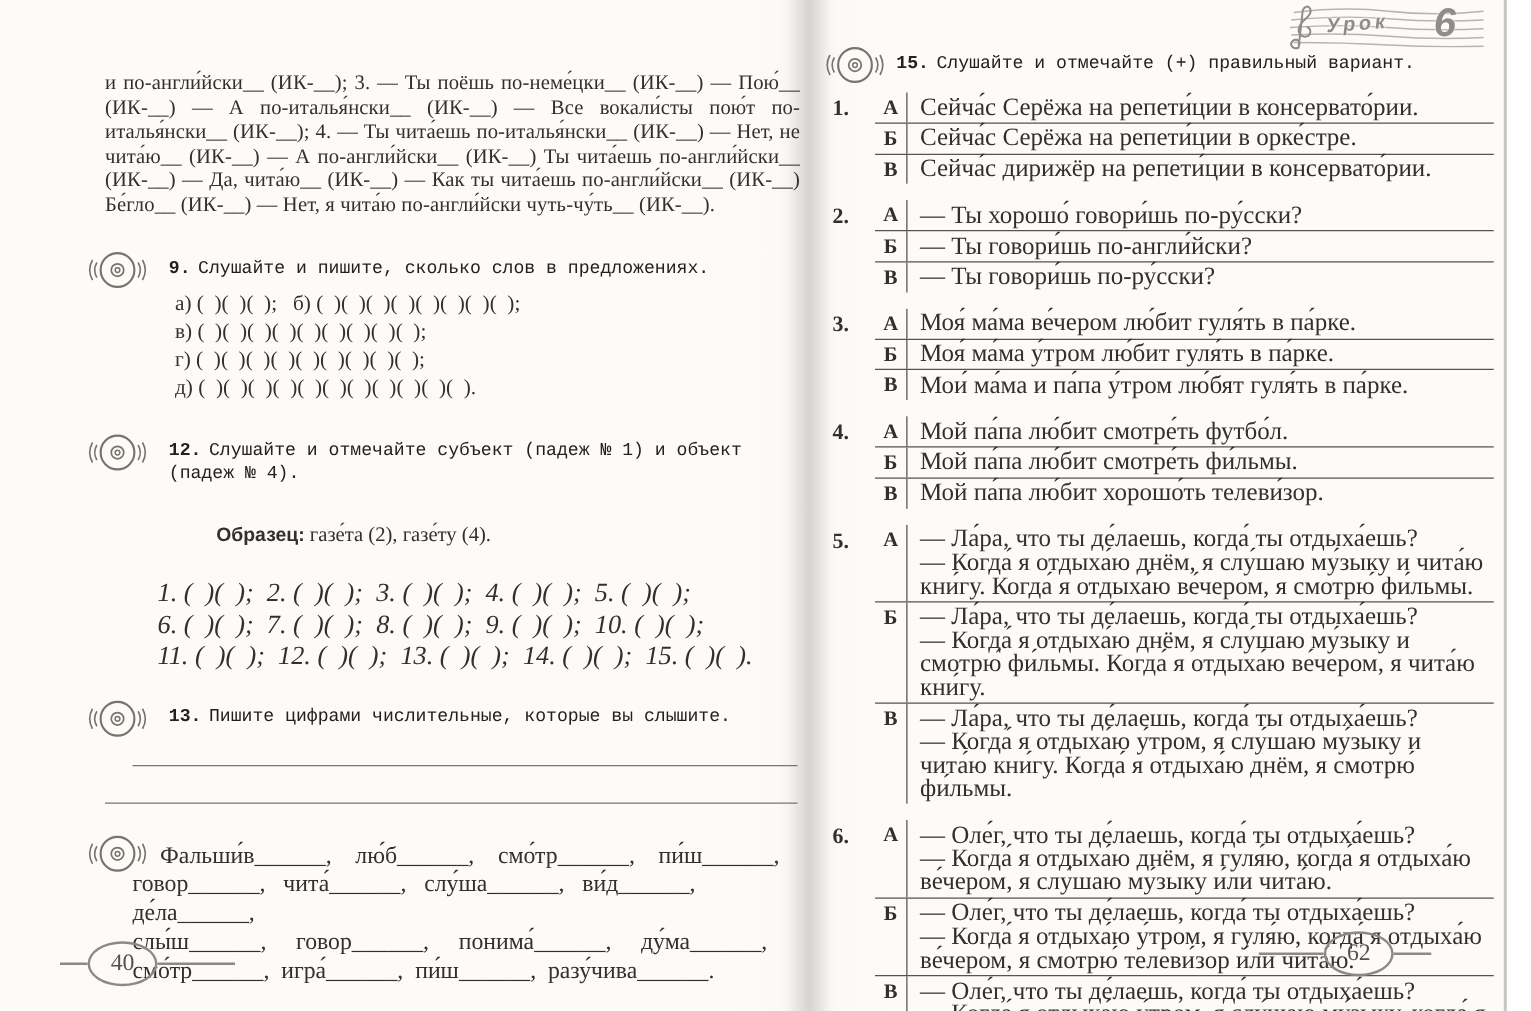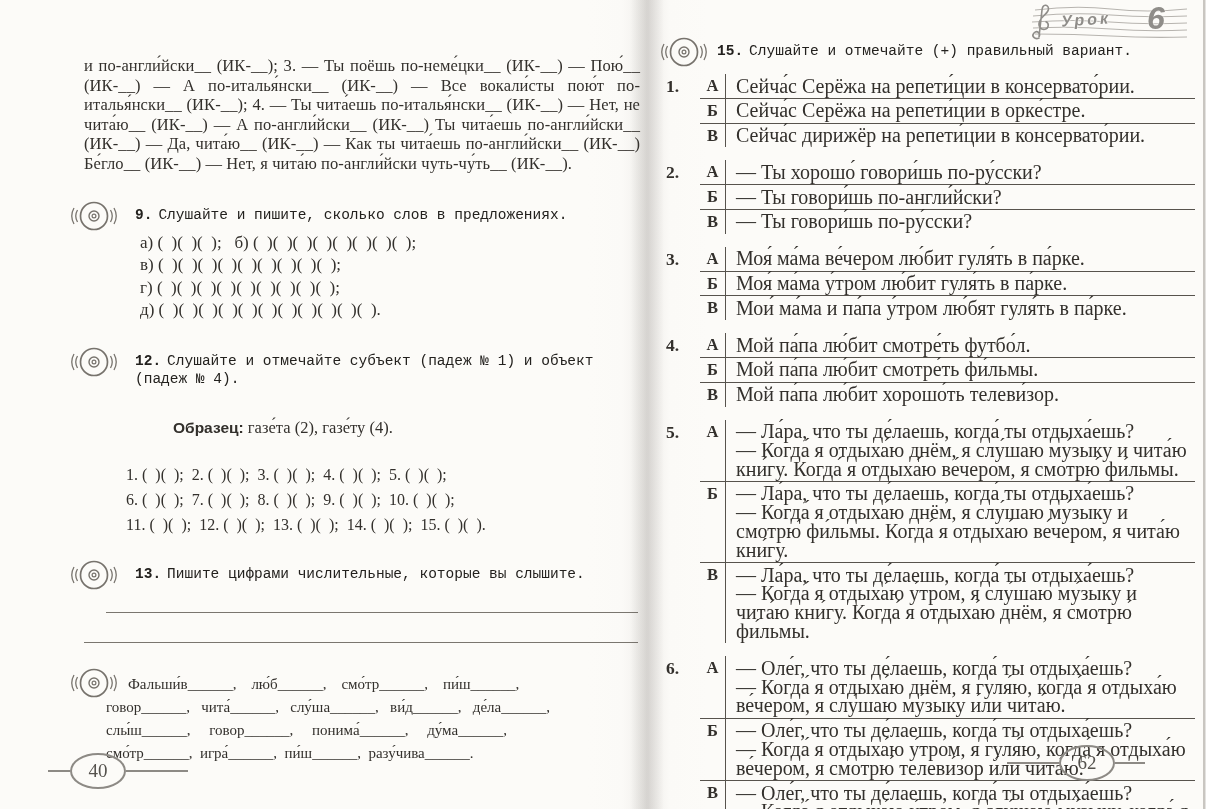--- a/index.html
+++ b/index.html
@@ -40,25 +40,25 @@
   
   .intro {
     width:556px; font-size:16.5px; line-height:19.6px; text-align:justify;
     letter-spacing:0.1px;
   }
   .paren-row { white-space:pre-wrap; font-size:17px; line-height:22.5px; }
   .ex11-rows { margin:8px 0 0 56px; }
   .ex12-sample { margin:10px 0 0 42px; font-size:16.5px; white-space:pre-wrap; }
   .ex12-sample .bold { font-weight:bold; font-family:"Liberation Sans","DejaVu Sans",sans-serif; font-size:15.5px;margin-left:14px; }
   .ex12-rows { margin:4px 0 0 42px; }
-  .ex12-rows .paren-row { line-height:25px; font-size:16px; }
+  .ex12-rows .paren-row { line-height:25px; font-size:21px;font-style:italic; }
   .blank-line { border-bottom:1.3px solid #7a766f; height:30px; }
   .blank-1 { margin-left:22px; }
   .blank-2 { margin-left:0; }
-  .ex14-words { margin:8px 0 16px 22px; font-size:15px; line-height:23px; }
+  .ex14-words { margin:8px 0 16px 22px; font-size:19px; line-height:23px; }
   .word-row { white-space:pre-wrap; }
   .word-row.first { padding-left:22px; }
   
   .lesson-banner { position:absolute; top:2px; right:18px; width:178px; height:42px; z-index:7; }
   .lesson-banner svg { position:absolute; left:0; top:0; }
   .lesson-word {
     position:absolute; left:52px; top:9px;
     font-family:"Liberation Sans","DejaVu Sans",sans-serif;
     font-weight:bold; font-style:italic; font-size:16px; letter-spacing:3px;
     color:#8f8d89; transform:rotate(-4deg);

